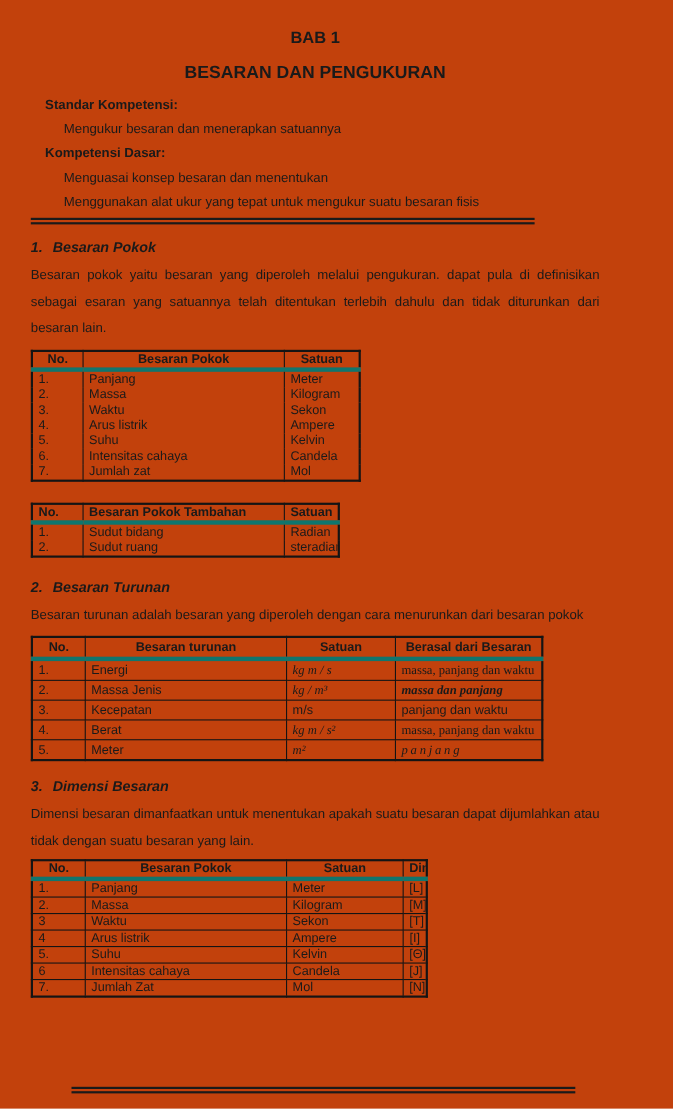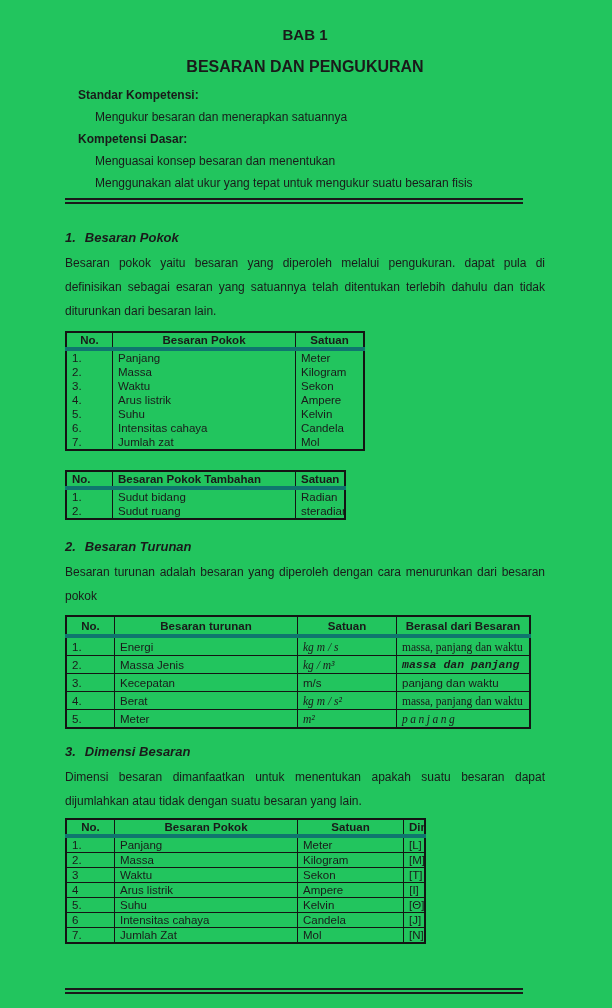--- a/index.html
+++ b/index.html
@@ -1,52 +1,52 @@
 <!DOCTYPE html>
 <html><head>
 <meta charset="utf-8">
 <style>
   html,body{margin:0;padding:0;background:#ffffff;}
   .page{
-    width:612px;height:1008px;position:relative;background:#22c55e;
-    box-sizing:border-box;padding:26px 67px 0 65px;
+    width:612px;height:1008px;position:relative;background:#c2410c;
+    box-sizing:border-box;padding:26px 67px 0 28px;
     font-family:"Liberation Sans",sans-serif;color:#1a1a1a;
     overflow:hidden;
   }
   .chapter{font-size:15px;font-weight:bold;text-align:center;margin:0 0 13px 0;line-height:18px;}
   .doc-title{font-size:16px;font-weight:bold;text-align:center;margin:0 0 11px 0;line-height:20px;}
   .k-label{font-size:12px;font-weight:bold;margin:0 0 7px 13px;line-height:15px;}
   .k-item{font-size:12px;margin:0 0 7px 30px;line-height:15px;}
   .rule{height:2px;border-top:2px solid #1a1a1a;border-bottom:2px solid #1a1a1a;width:458px;}
   .rule-top{margin-top:5px;}
   .rule-footer{position:absolute;left:65px;bottom:14px;}
   .heading-a{font-size:14.5px;font-weight:bold;margin:10px 0 0 0;line-height:18px;letter-spacing:0.2px;}
   .heading-a .h-num{margin-right:7px;}
-  .subheading{font-size:13px;font-weight:bold;font-style:italic;margin:26px 0 0 0;line-height:16px;}
+  .subheading{font-size:13px;font-weight:bold;font-style:italic;margin:13px 0 0 0;line-height:16px;}
   .subheading .h-num{margin-right:9px;}
   .para{font-size:12px;line-height:24px;text-align:justify;margin:5px 0 0 0;}
   .tbl{border-collapse:collapse;table-layout:fixed;border:2px solid #141414;color:#1a1a1a;}
   .tbl th,.tbl td{border:1px solid #141414;padding:0 5px;height:14px;line-height:13px;
     font-size:11.5px;text-align:left;overflow:hidden;white-space:nowrap;}
   .tbl th{font-weight:bold;text-align:center;border-bottom:4px solid #0f766e;}
   .tbl-open tbody td{border-top:none;border-bottom:none;}
   .t1{width:300px;margin-top:8px;}
   .t1 th:nth-child(1){width:35px;} .t1 th:nth-child(2){width:172px;}
   .t2{width:281px;margin-top:19px;}
   .t2 th{text-align:left;}
   .t2 th:nth-child(1){width:35px;} .t2 th:nth-child(2){width:172px;}
   .t3{width:466px;margin-top:7px;}
   .t3 th:nth-child(1){width:37px;} .t3 th:nth-child(2){width:172px;} .t3 th:nth-child(3){width:88px;}
   .t3 th,.t3 td{height:17px;line-height:16px;}
   .t4{width:361px;margin-top:5px;}
   .t4 th:nth-child(1){width:37px;} .t4 th:nth-child(2){width:172px;} .t4 th:nth-child(3){width:95px;}
   .t4 td:nth-child(4){text-align:center;}
   .cell-math{font-family:"Liberation Serif",serif;font-style:italic;white-space:pre;font-size:12px;}
   .cell-serif{font-family:"Liberation Serif",serif;font-size:12.5px;}
-  .cell-serif-bi{font-family:Liberation Mono, monospace;font-style:italic;font-weight:bold;font-size:12.5px;}
+  .cell-serif-bi{font-family:Liberation Serif, serif;font-style:italic;font-weight:bold;font-size:12.5px;}
   .cell-serif-isp{font-family:"Liberation Serif",serif;font-style:italic;letter-spacing:2.5px;font-size:12.5px;}
   .mt2{margin-top:19px;} .mt3{margin-top:15px;}
 </style>
 </head>
 <body>
 
 <div class="page">
 
   <h1 class="chapter">BAB 1</h1>
   <h2 class="doc-title">BESARAN DAN PENGUKURAN</h2>

